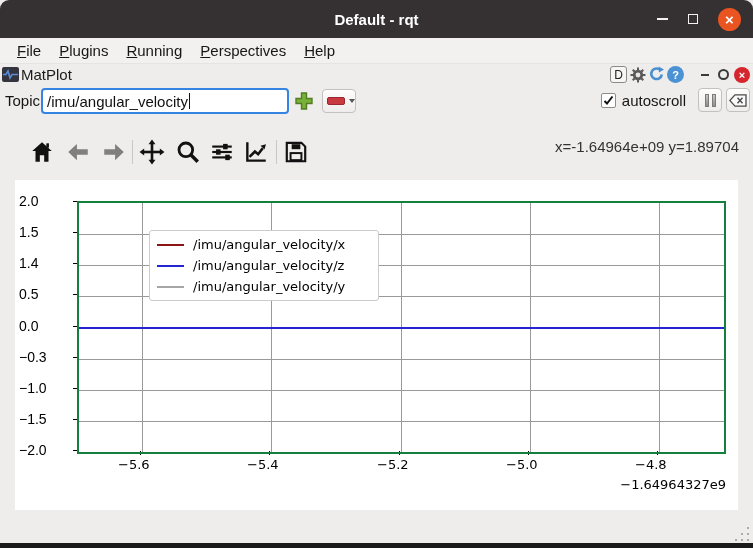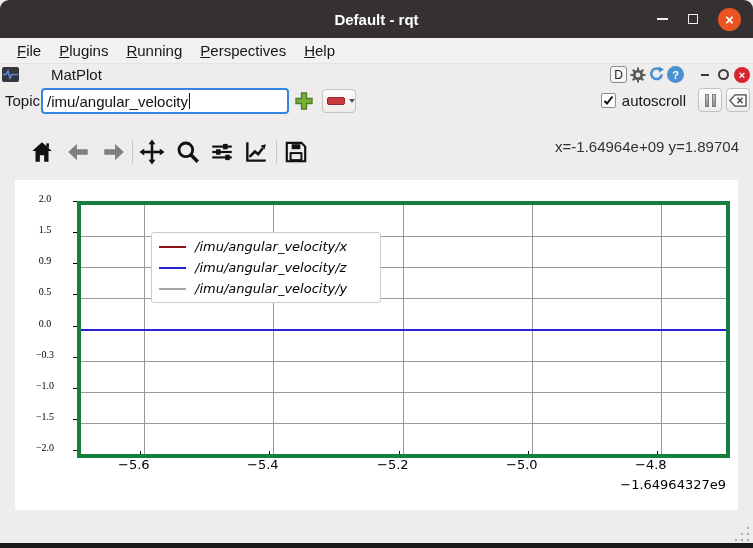--- a/index.html
+++ b/index.html
@@ -17,21 +17,21 @@
   
   .menubar{position:absolute;left:0;top:38px;right:0;height:25px;background:#f2f1f0;
     border-bottom:1px solid #e6e4e2;display:flex;align-items:center;padding-left:8px;}
   .menu-item{font-size:15px;color:#161616;padding:2px 9px;cursor:default;}
   .menu-item::first-letter{text-decoration:underline;}
   
   .plugin-bar{position:absolute;left:0;top:64px;right:0;height:24px;}
   .plugin-title-group{position:absolute;left:2px;top:2px;display:flex;align-items:center;gap:2px;}
   .matplot-icon{width:17px;height:15px;background:#34343e;border-radius:2px;display:flex;
     align-items:center;justify-content:center;}
-  .plugin-title{font-size:15px;color:#1a1a1a;margin-left:30px;}
+  .plugin-title{font-size:15px;color:#1a1a1a;}
   .dock-buttons{position:absolute;right:3px;top:2px;display:flex;align-items:center;gap:2px;}
   .dock-btn{width:17px;height:17px;display:flex;align-items:center;justify-content:center;}
   .d-btn{border:1px solid #8a8a8a;border-radius:3px;background:#f7f6f5;font-size:12px;color:#222;box-sizing:border-box;}
   .help-btn{border-radius:50%;background:#4a92d4;color:#fff;font-size:11px;font-weight:bold;}
   .dash-btn{margin-left:10px;}
   .dash-glyph{width:8px;height:2px;background:#3a3a3a;display:inline-block;}
   .float-btn .float-glyph{width:11px;height:11px;border:2px solid #3a3a3a;border-radius:50%;box-sizing:border-box;display:inline-block;}
   .close-plugin-btn{border-radius:50%;background:#d5252d;color:#fff;font-size:11px;font-weight:bold;width:16px;height:16px;}
   
   .topic-row{position:absolute;left:0;top:87px;right:0;height:30px;}
@@ -54,26 +54,26 @@
     border-radius:4px;box-sizing:border-box;display:flex;align-items:center;justify-content:center;margin-left:4px;}
   .pause-bars{display:flex;gap:3px;}
   .pause-bars span{width:4px;height:13px;background:linear-gradient(#c9c7c5,#8f8d8b);border:1px solid #7d7b79;box-sizing:border-box;}
   
   .mpl-toolbar{position:absolute;left:0;top:130px;right:0;height:44px;}
   .tool-btn{position:absolute;top:8px;width:28px;height:28px;display:flex;align-items:center;justify-content:center;}
   .tool-sep{position:absolute;top:10px;width:1px;height:24px;background:#c9c7c5;}
   .coords{position:absolute;right:14px;top:8px;font-size:15px;color:#333;}
   
   .plot-panel{position:absolute;left:15px;top:180px;width:723px;height:330px;background:#ffffff;}
-  .plot-frame{position:absolute;left:62px;top:21px;width:645px;height:249px;border:4px solid #15803d;box-sizing:content-box;font-style:italic;}
+  .plot-frame{position:absolute;left:62px;top:21px;width:645px;height:249px;border:2px solid #15803d;box-sizing:content-box;}
   .hgrid{position:absolute;left:0;width:100%;height:1px;background:#999;}
   .vgrid{position:absolute;top:0;height:100%;width:1px;background:#999;}
   .data-line{position:absolute;left:0;width:100%;height:2px;top:calc(50% - 1px);}
-  .ytick-label{position:absolute;width:52px;text-align:center;font-family:Liberation Serif, serif;
-    font-size:10px;color:#000;left:4px;}
+  .ytick-label{position:absolute;width:52px;text-align:left;font-family:Liberation Sans, sans-serif;
+    font-size:14px;color:#000;left:4px;}
   .xtick-label{position:absolute;width:44px;text-align:left;font-family:"DejaVu Sans",sans-serif;
     font-size:13px;color:#000;top:277px;}
   .ytick-mark{position:absolute;width:4px;height:1px;background:#000;left:58px;}
   .xtick-mark{position:absolute;width:1px;height:4px;background:#000;top:271px;}
   .offset-label{position:absolute;right:12px;top:297px;font-family:"DejaVu Sans",sans-serif;font-size:13px;color:#000;}
   .legend{position:absolute;left:70px;top:27px;width:214px;background:#fff;border:1px solid #ccc;
     border-radius:3px;padding:5px 7px;display:flex;flex-direction:column;gap:4px;}
   .legend-row{display:flex;align-items:center;height:17px;}
   .legend-line{width:27px;height:2px;margin-right:9px;flex:0 0 auto;}
   .legend-text{font-family:"DejaVu Sans",sans-serif;font-size:13px;color:#000;white-space:nowrap;}
@@ -247,21 +247,21 @@
       <rect x="7" y="13" width="10" height="6.5" fill="none" stroke="#111" stroke-width="1.8"></rect>
         </svg>
     </span>
     <span class="coords">x=-1.64964e+09 y=1.89704</span>
   </div>
 
   <div class="plot-panel">
 
     <span class="ytick-label" style="top:13px">2.0</span>
     <span class="ytick-label" style="top:44px">1.5</span>
-    <span class="ytick-label" style="top:75px">0.9</span>
+    <span class="ytick-label" style="top:75px">1.4</span>
     <span class="ytick-label" style="top:106px">0.5</span>
     <span class="ytick-label" style="top:138px">0.0</span>
     <span class="ytick-label" style="top:169px">−0.3</span>
     <span class="ytick-label" style="top:200px">−1.0</span>
     <span class="ytick-label" style="top:231px">−1.5</span>
     <span class="ytick-label" style="top:262px">−2.0</span>
 
     <span class="ytick-mark" style="top:21px"></span>
       <span class="ytick-mark" style="top:52px"></span>
     <span class="ytick-mark" style="top:83px"></span>

